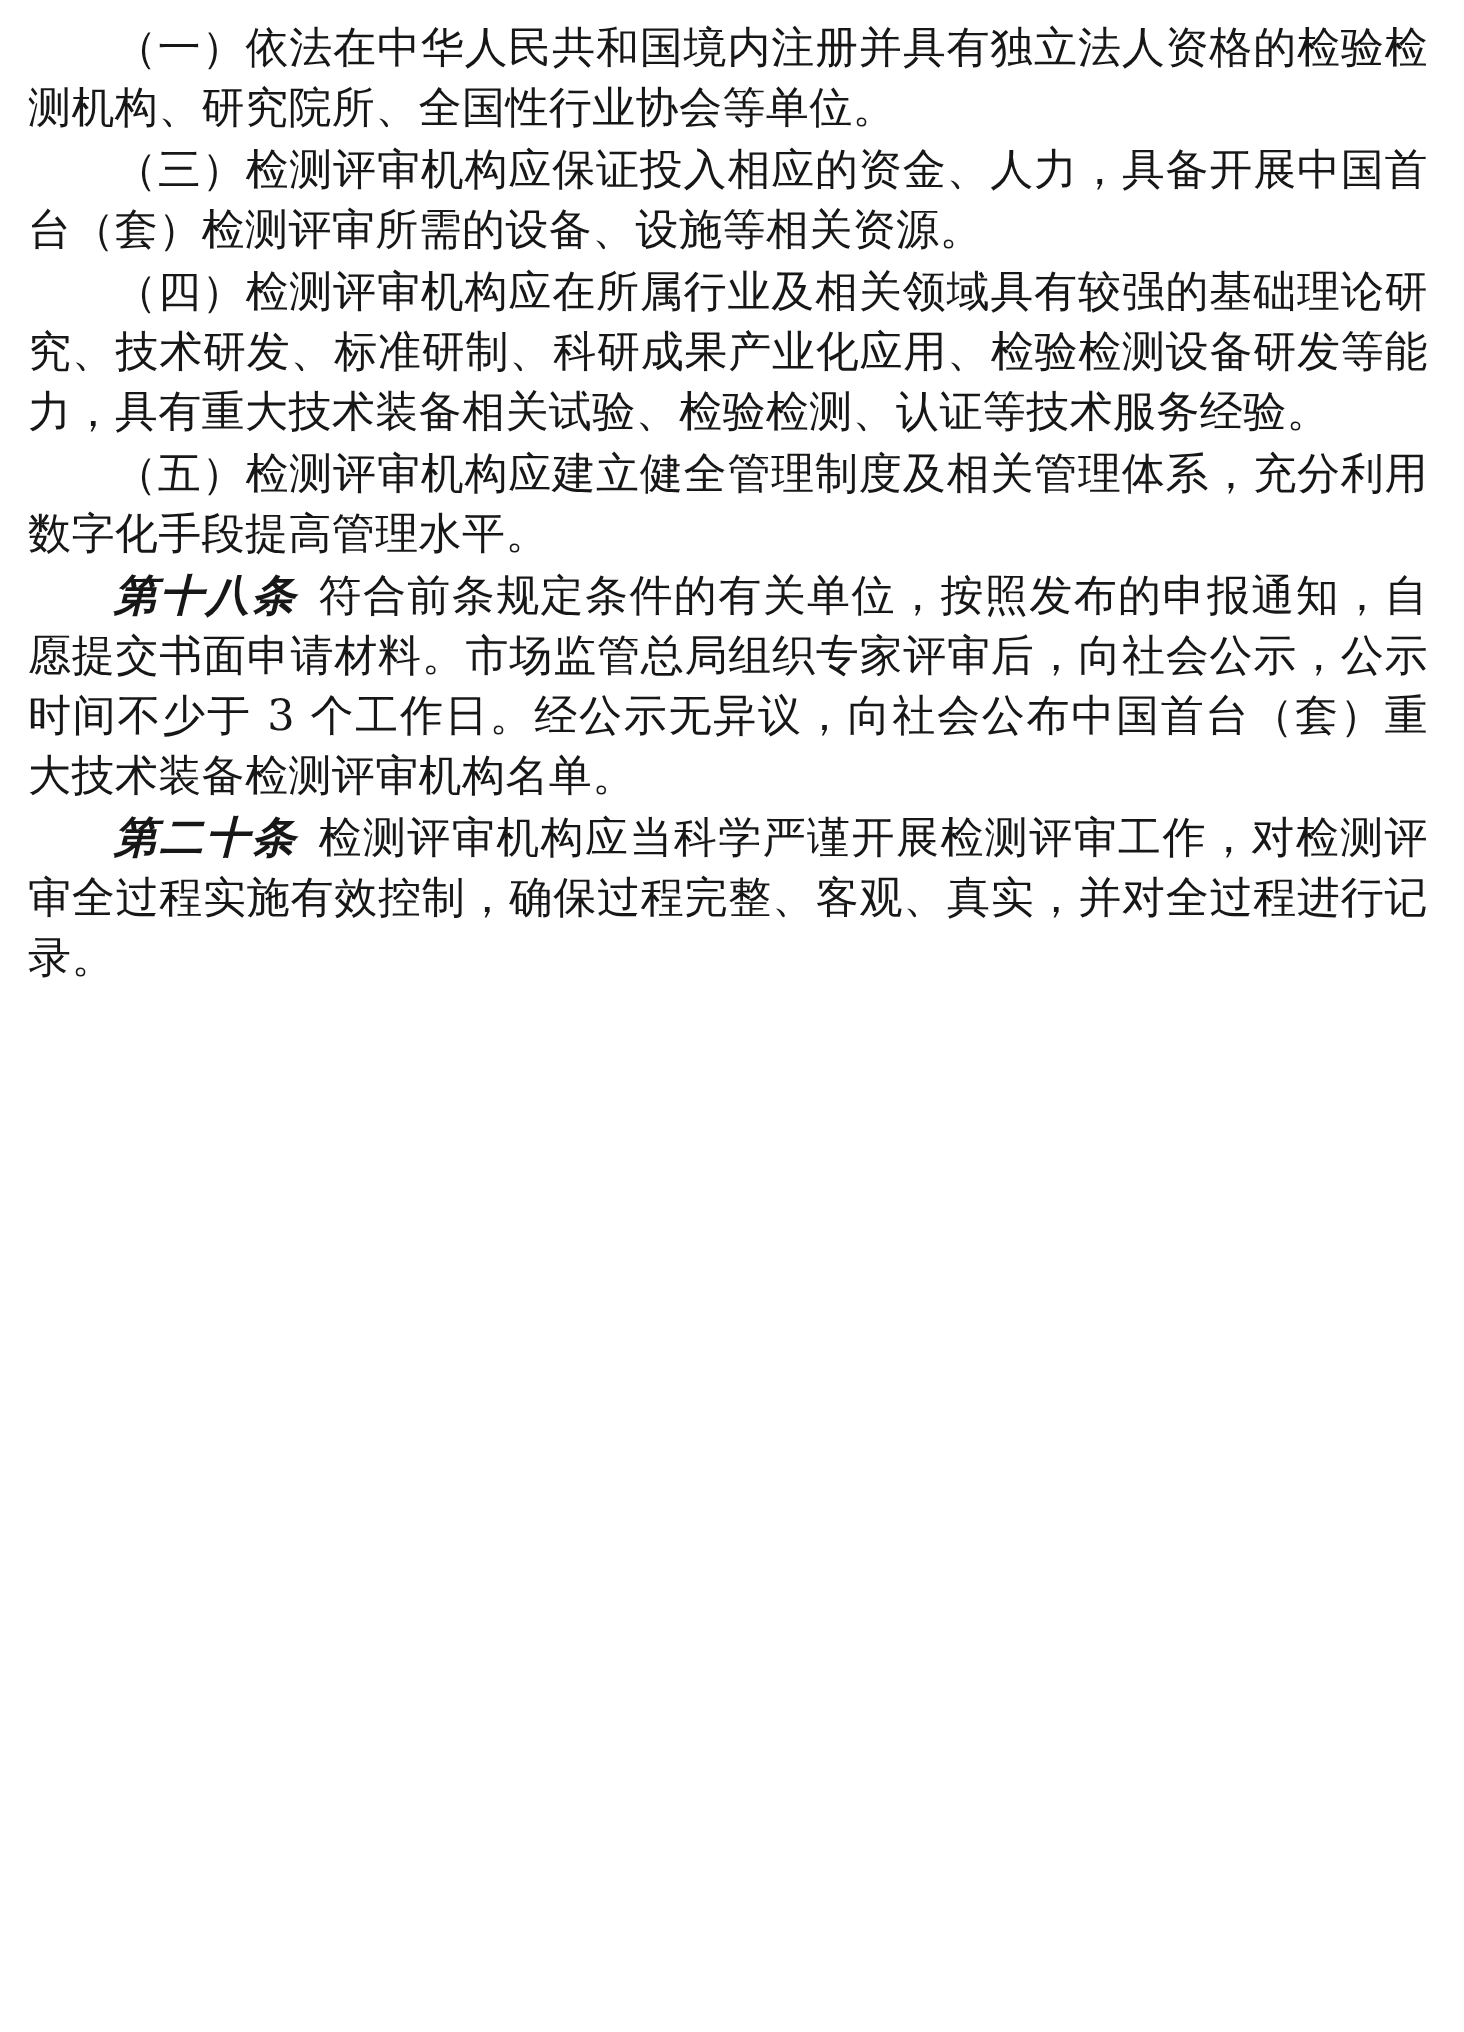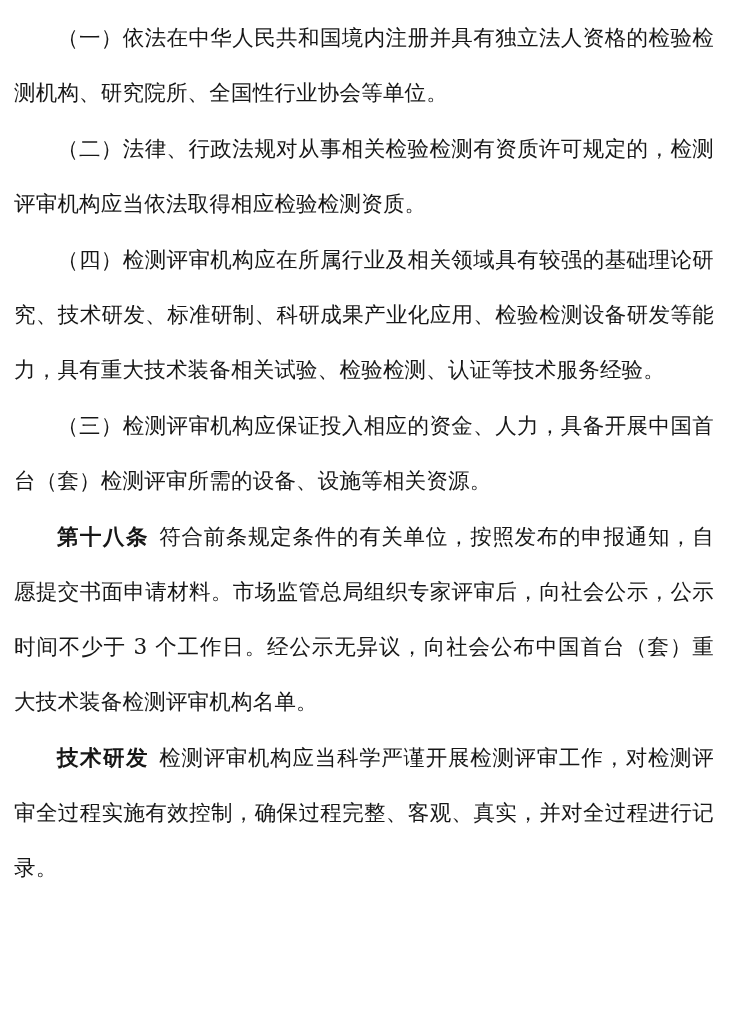--- a/index.html
+++ b/index.html
@@ -21,65 +21,66 @@
     padding: 0;
     box-sizing: border-box;
   }
   .doc-body {
     padding: 10px 18px 0 14px;
     box-sizing: border-box;
   }
   p.para {
     margin: 0 0 1px 0;
     font-size: 21.5px;
-    line-height: 55px;
+    line-height: 30px;
     text-align: justify;
     text-justify: inter-ideograph;
     text-indent: 2em;
     letter-spacing: 0.2px;
     font-family: "DejaVu Serif", "Liberation Serif", serif;
     color: #171717;
     word-break: break-all;
   }
   p.para .lead {
     font-weight: bold;
     letter-spacing: 1px;
+    font-style: italic;
   }
   p.para .lead-gap {
     display: inline-block;
     width: 0.45em;
   }
 </style>
 </head>
 <body>
 
 <div id="page">
   <div class="doc-body">
 
     <p class="para">
       <span>（一）依法在中华人民共和国境内注册并具有独立法人资格的检验检测机构、研究院所、全国性行业协会等单位。</span>
     </p>
 
+
     <p class="para">
-      <span>（二）法律、行政法规对从事相关检验检测有资质许可规定的，检测评审机构应当依法取得相应检验检测资质。</span>
+      <span>（三）检测评审机构应保证投入相应的资金、人力，具备开展中国首台（套）检测评审所需的设备、设施等相关资源。</span>
     </p>
 
     <p class="para">
       <span>（四）检测评审机构应在所属行业及相关领域具有较强的基础理论研究、技术研发、标准研制、科研成果产业化应用、检验检测设备研发等能力，具有重大技术装备相关试验、检验检测、认证等技术服务经验。</span>
     </p>
 
     <p class="para">
-      <span>（三）检测评审机构应保证投入相应的资金、人力，具备开展中国首台（套）检测评审所需的设备、设施等相关资源。</span>
+      <span>（五）检测评审机构应建立健全管理制度及相关管理体系，充分利用数字化手段提高管理水平。</span>
     </p>
-
 
 
     <p class="para">
       <span class="lead">第十八条</span><span class="lead-gap"></span><span>符合前条规定条件的有关单位，按照发布的申报通知，自愿提交书面申请材料。市场监管总局组织专家评审后，向社会公示，公示时间不少于 3 个工作日。经公示无异议，向社会公布中国首台（套）重大技术装备检测评审机构名单。</span>
     </p>
 
     <p class="para">
-      <span class="lead">技术研发</span><span class="lead-gap"></span><span>检测评审机构应当科学严谨开展检测评审工作，对检测评审全过程实施有效控制，确保过程完整、客观、真实，并对全过程进行记录。</span>
+      <span class="lead">第二十条</span><span class="lead-gap"></span><span>检测评审机构应当科学严谨开展检测评审工作，对检测评审全过程实施有效控制，确保过程完整、客观、真实，并对全过程进行记录。</span>
     </p>
 
 
   </div>
 </div>
 
 </body></html>

